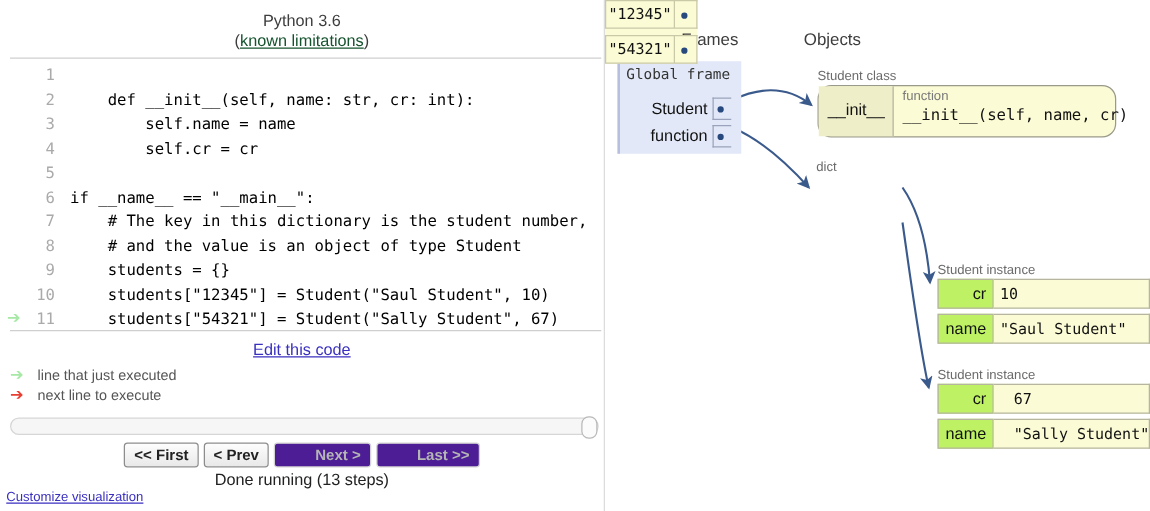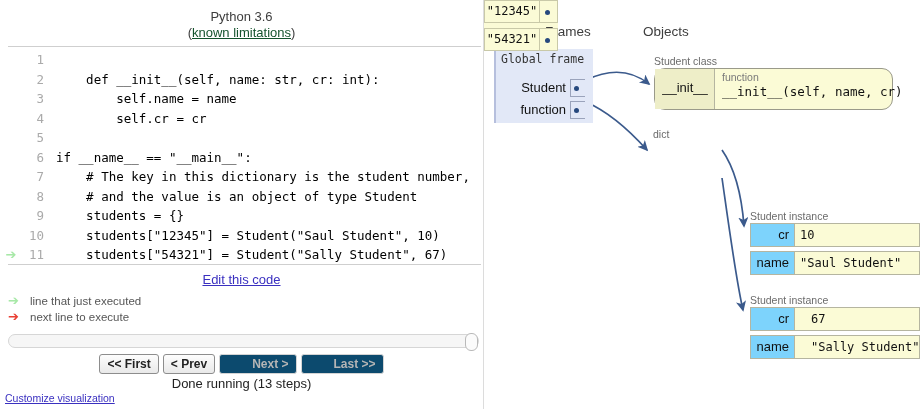--- a/index.html
+++ b/index.html
@@ -62,21 +62,21 @@
     position:absolute;left:456px;top:-2px;width:13px;height:18px;
     background:#fbfbfb;border:1px solid #b9b9b9;border-radius:6px;box-sizing:border-box;
   }
 
   #btn-row{position:absolute;left:0;top:354px;width:483px;text-align:center;}
   .nav-btn{
     display:inline-block;font-family:"Liberation Sans",sans-serif;font-size:12px;font-weight:bold;
     padding:2px 7px;margin:0 2px;border:1px solid #8d8d8d;border-radius:3px;
     background:linear-gradient(#fdfdfd,#e9e9e9);color:#222;
   }
-  .nav-btn.disabled{color:#b5b5b5;border-color:#d4d4d4;background:#0c4a6e;padding-left:32px;}
+  .nav-btn.disabled{color:#b5b5b5;border-color:#d4d4d4;background:#4c1d95;padding-left:32px;}
 
   #status-text{
     position:absolute;left:0;top:376px;width:483px;text-align:center;
     font-size:13px;color:#222;
   }
   #customize-link{position:absolute;left:5px;top:392px;font-size:10.5px;}
   #customize-link a{color:#3a30c0;text-decoration:underline;}
 
   
   #divider{position:absolute;left:483px;top:0;width:1px;height:409px;background:#dcdcdc;}
@@ -162,21 +162,21 @@
   }
   .dict-ptr .dot{left:5px;top:9px;}
   #dict-row-0{top:0;}
   #dict-row-1{top:28px;}
 
   
   .inst-label{font-size:10.5px;color:#6b6b6b;}
   .inst-box{position:absolute;}
   .inst-row{position:absolute;left:0;height:24px;}
   .inst-key{
-    position:absolute;left:0;top:0;width:45px;height:24px;background:#7dd3fc;
+    position:absolute;left:0;top:0;width:45px;height:24px;background:#bef264;
     border:1px solid #b5b5a0;box-sizing:border-box;text-align:right;
     font-family:"Liberation Sans",sans-serif;font-size:13px;color:#111;
     line-height:22px;padding-right:5px;
   }
   .inst-val{
     position:absolute;left:45px;top:0;height:24px;background:#fbfbd6;
     border:1px solid #b5b5a0;border-left:none;box-sizing:border-box;
     font-family:"DejaVu Sans Mono","Liberation Mono",monospace;font-size:12px;color:#111;
     line-height:22px;padding-left:5px;white-space:pre;
   }

